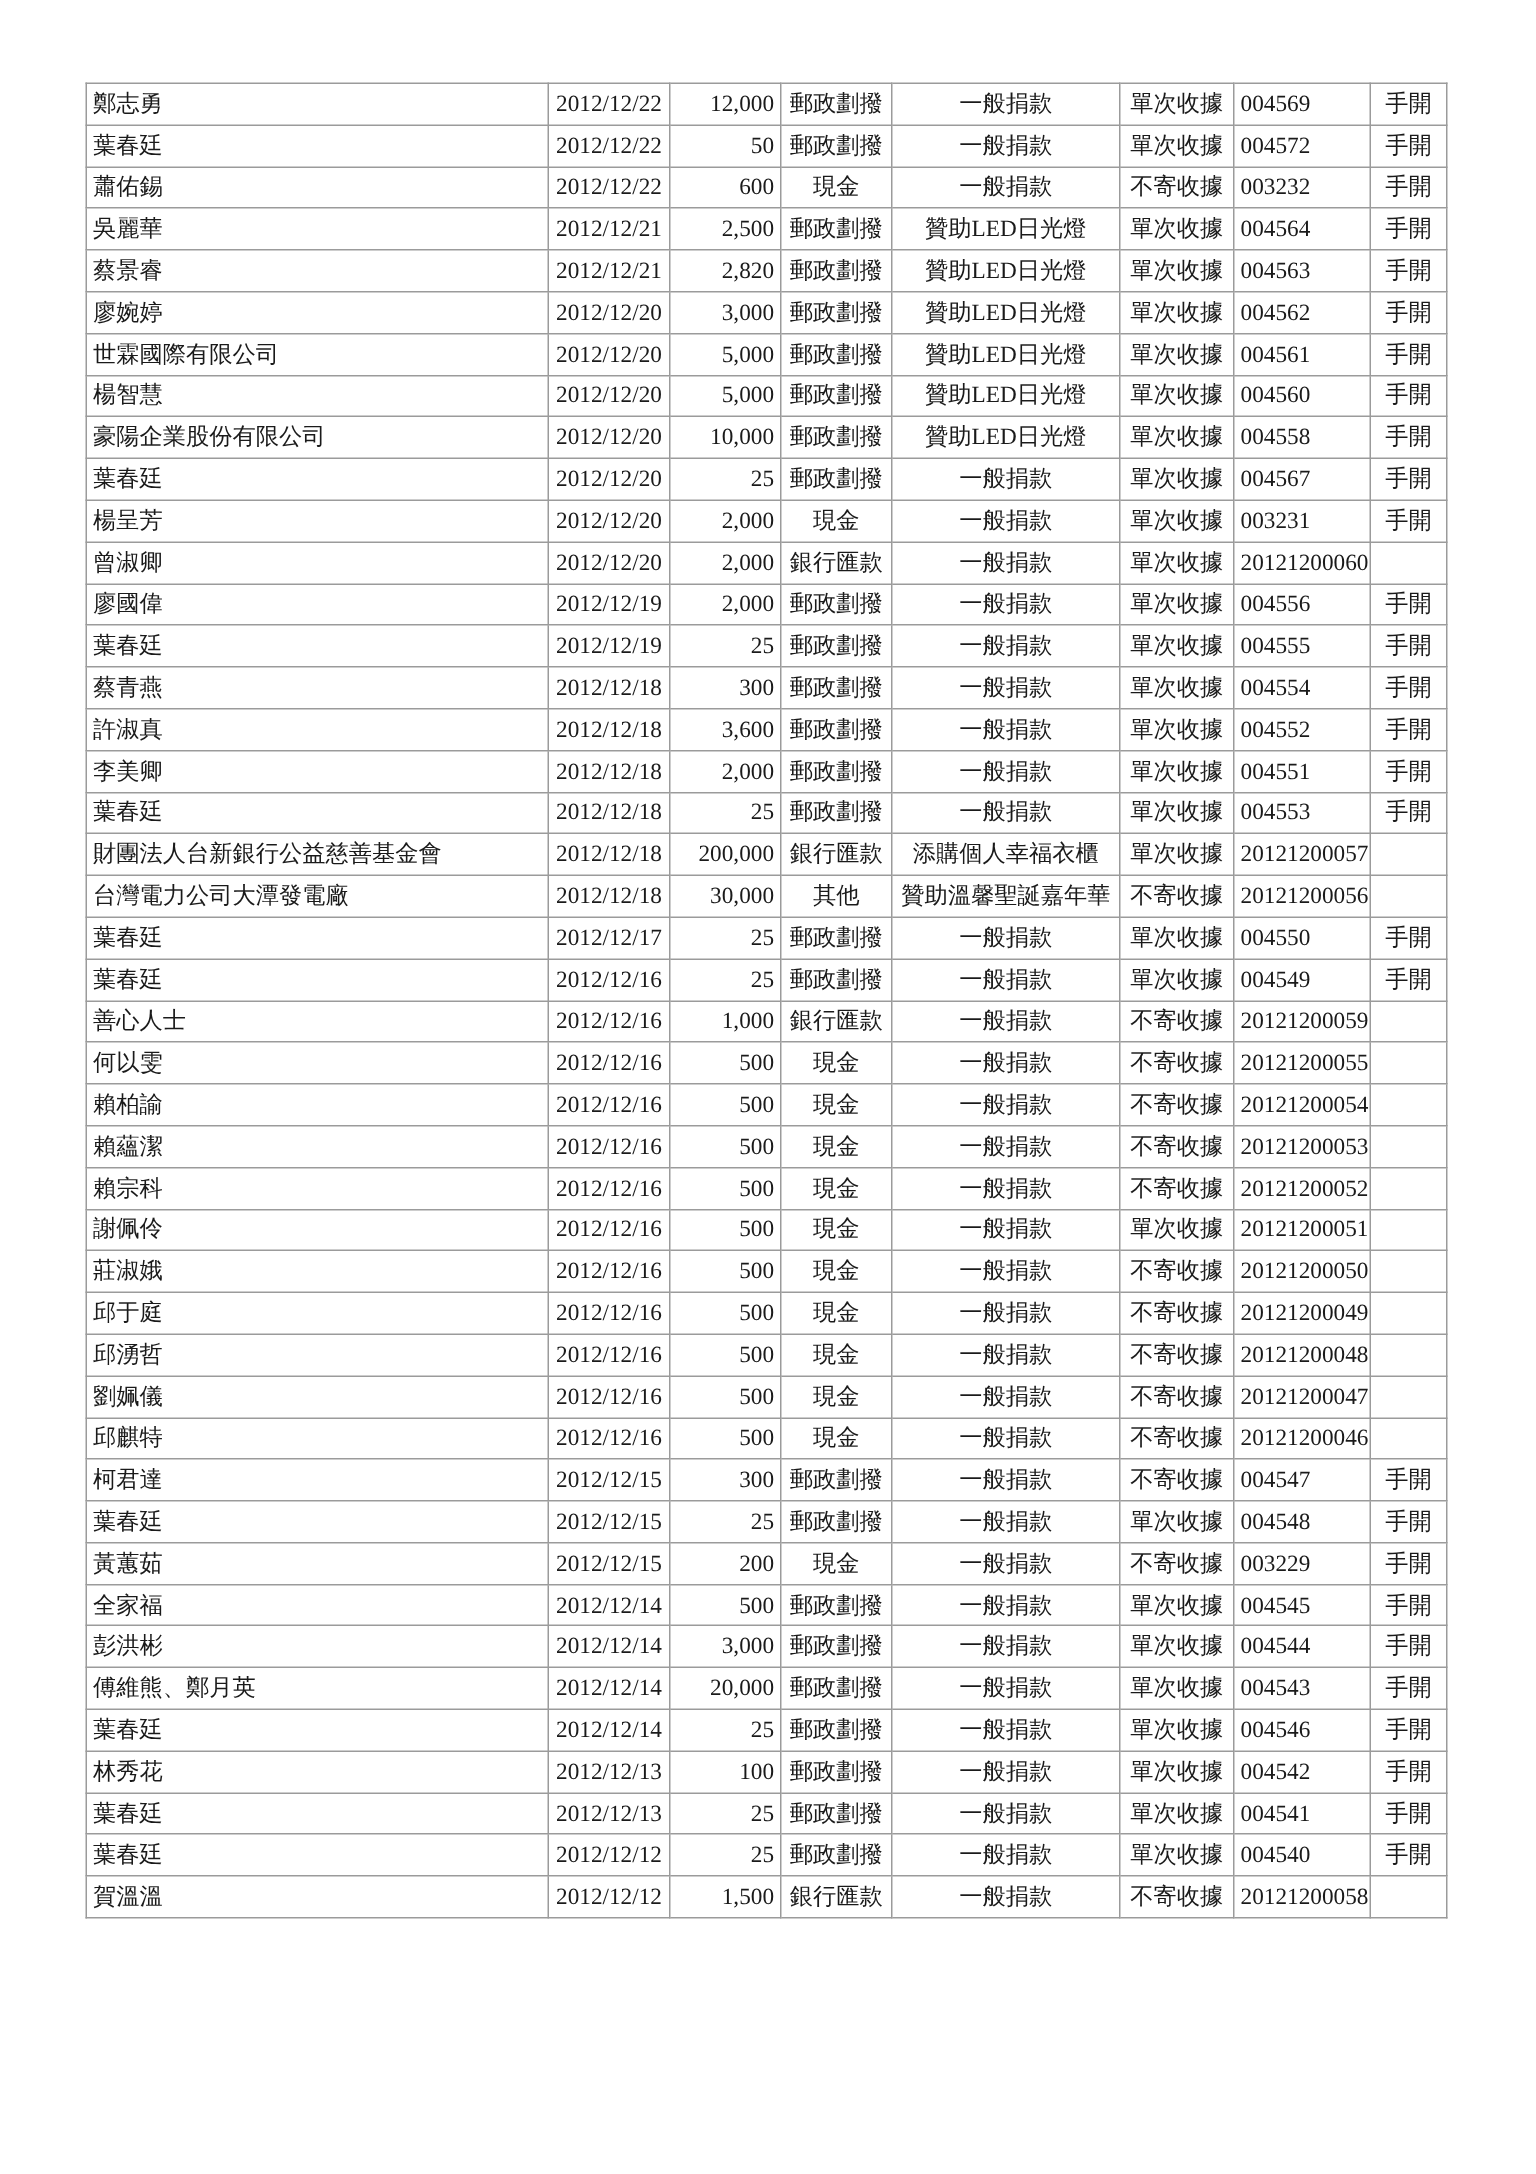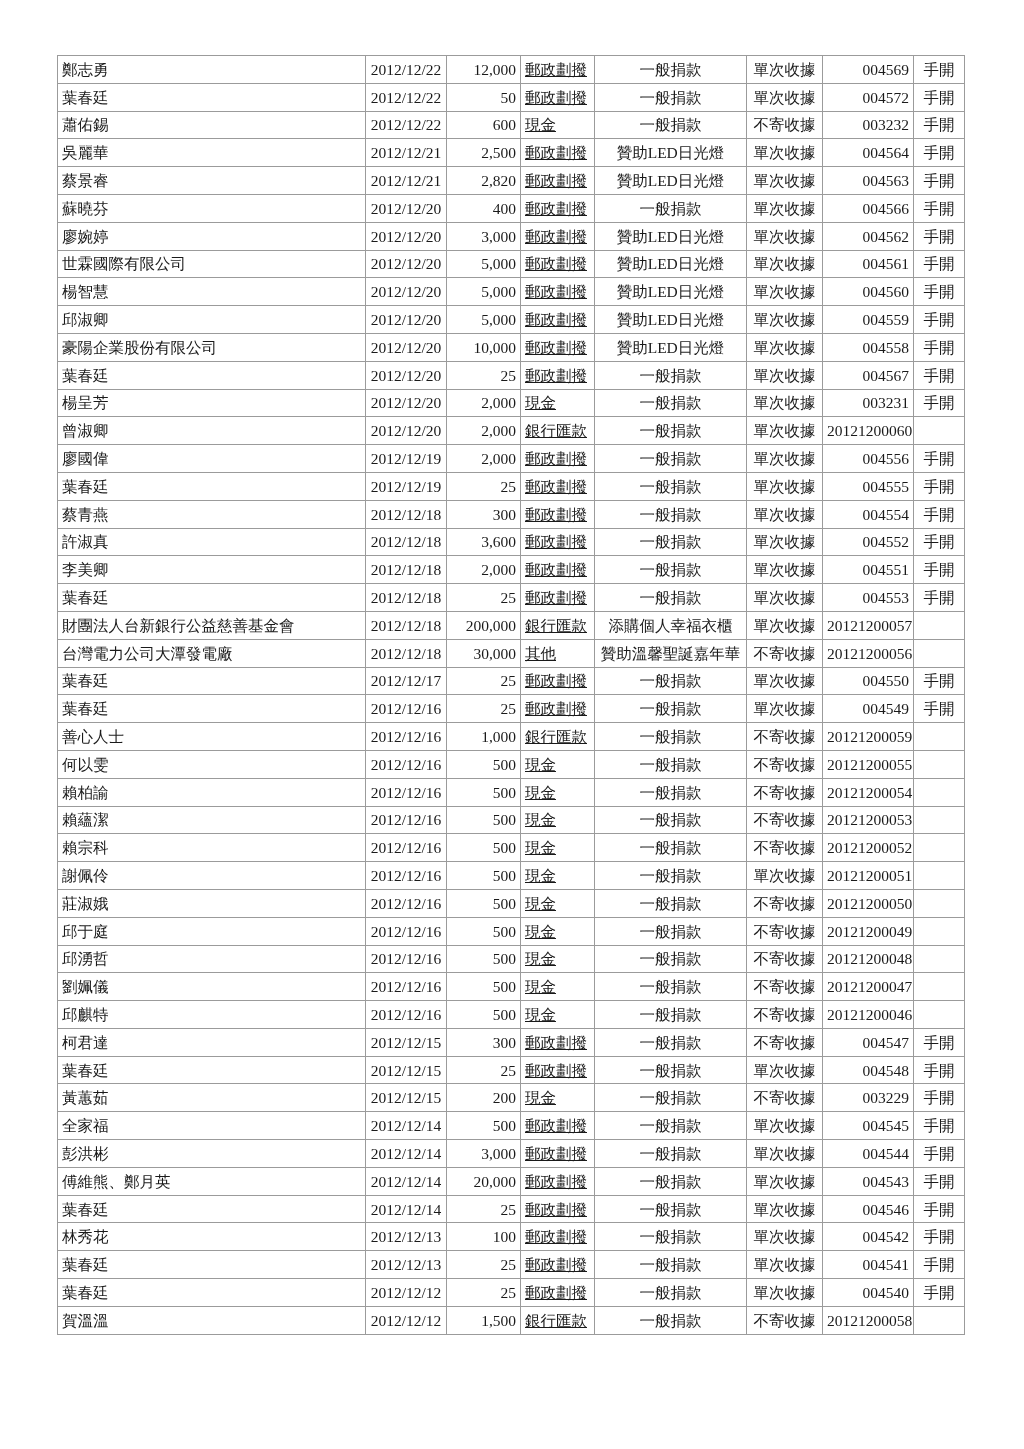--- a/index.html
+++ b/index.html
@@ -36,24 +36,24 @@
     font-size: 15.5px;
     line-height: 17px;
     padding: 0 4px;
     overflow: hidden;
     vertical-align: middle;
     word-break: break-all;
   }
   td.c-donor   { text-align: left; }
   td.c-date    { text-align: center; padding: 0 2px; white-space: nowrap; }
   td.c-amount  { text-align: right; padding-right: 6px; white-space: nowrap; margin-left: 28px; }
-  td.c-method  { padding: 0 1px; white-space: nowrap; text-decoration: underline; }
+  td.c-method  { text-align: center; padding: 0 1px; white-space: nowrap; }
   td.c-purpose { text-align: center; padding: 0 1px; white-space: nowrap; }
   td.c-rtype   { text-align: center; padding: 0 1px; white-space: nowrap; }
-  td.c-rno     { text-align: right; padding-left: 3px; white-space: nowrap; }
+  td.c-rno     { text-align: left; padding-left: 3px; white-space: nowrap; }
   td.c-issue   { text-align: center; padding: 0 1px; white-space: nowrap; }
 </style>
 </head>
 <body>
 
 <div class="page">
   <table class="donations">
     <colgroup>
       <col style="width:308px">
       <col style="width:81px">
@@ -109,30 +109,20 @@
           <td class="c-donor">蔡景睿</td>
           <td class="c-date">2012/12/21</td>
           <td class="c-amount">2,820</td>
           <td class="c-method">郵政劃撥</td>
           <td class="c-purpose">贊助LED日光燈</td>
           <td class="c-rtype">單次收據</td>
           <td class="c-rno">004563</td>
           <td class="c-issue">手開</td>
         </tr>
         <tr>
-          <td class="c-donor">蘇曉芬</td>
-          <td class="c-date">2012/12/20</td>
-          <td class="c-amount">400</td>
-          <td class="c-method">郵政劃撥</td>
-          <td class="c-purpose">一般捐款</td>
-          <td class="c-rtype">單次收據</td>
-          <td class="c-rno">004566</td>
-          <td class="c-issue">手開</td>
-        </tr>
-        <tr>
           <td class="c-donor">廖婉婷</td>
           <td class="c-date">2012/12/20</td>
           <td class="c-amount">3,000</td>
           <td class="c-method">郵政劃撥</td>
           <td class="c-purpose">贊助LED日光燈</td>
           <td class="c-rtype">單次收據</td>
           <td class="c-rno">004562</td>
           <td class="c-issue">手開</td>
         </tr>
         <tr>
@@ -146,30 +136,20 @@
           <td class="c-issue">手開</td>
         </tr>
         <tr>
           <td class="c-donor">楊智慧</td>
           <td class="c-date">2012/12/20</td>
           <td class="c-amount">5,000</td>
           <td class="c-method">郵政劃撥</td>
           <td class="c-purpose">贊助LED日光燈</td>
           <td class="c-rtype">單次收據</td>
           <td class="c-rno">004560</td>
-          <td class="c-issue">手開</td>
-        </tr>
-        <tr>
-          <td class="c-donor">邱淑卿</td>
-          <td class="c-date">2012/12/20</td>
-          <td class="c-amount">5,000</td>
-          <td class="c-method">郵政劃撥</td>
-          <td class="c-purpose">贊助LED日光燈</td>
-          <td class="c-rtype">單次收據</td>
-          <td class="c-rno">004559</td>
           <td class="c-issue">手開</td>
         </tr>
         <tr>
           <td class="c-donor">豪陽企業股份有限公司</td>
           <td class="c-date">2012/12/20</td>
           <td class="c-amount">10,000</td>
           <td class="c-method">郵政劃撥</td>
           <td class="c-purpose">贊助LED日光燈</td>
           <td class="c-rtype">單次收據</td>
           <td class="c-rno">004558</td>

